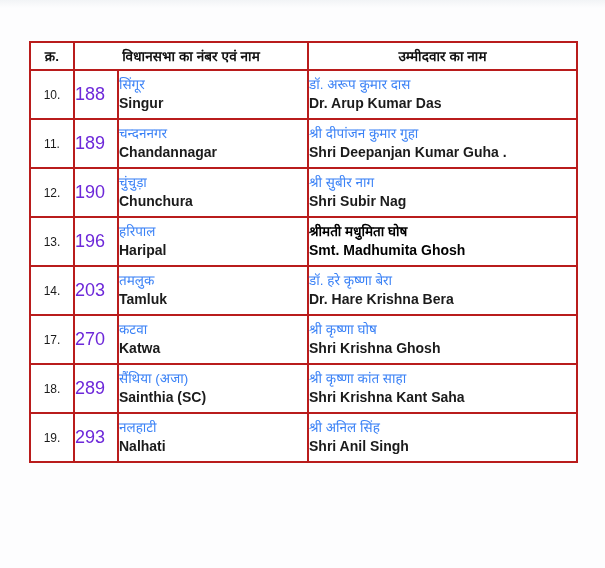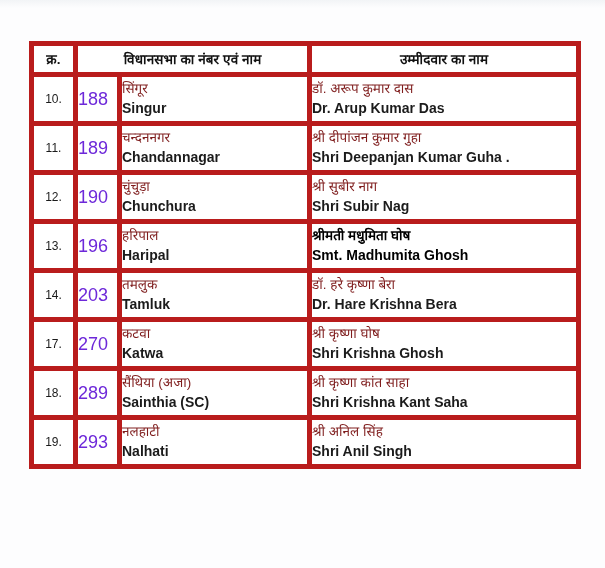--- a/index.html
+++ b/index.html
@@ -37,21 +37,21 @@
     width: 547px;
   }
   table.candidates {
     width: 547px;
     border-collapse: collapse;
     table-layout: fixed;
     background: #ffffff;
   }
   table.candidates td,
   table.candidates th {
-    border: 5px solid #b91c1c;
+    border: 2px solid #b91c1c;
     padding: 0;
     vertical-align: middle;
     background: #ffffff;
   }
   
   thead th {
     background: #b9bdc1;
     height: 26px;
     font-size: 13.5px;
     font-weight: bold;
@@ -86,21 +86,21 @@
     vertical-align: middle;
   }
   td.acname, td.cand {
     padding: 4px 0 4px 9px;
     vertical-align: middle;
   }
   .hi {
     display: block;
     font-size: 13.5px;
     line-height: 1.42;
-    color: #7f1d1d;
+    color: #3b82f6;
     white-space: nowrap;
   }
   .en {
     display: block;
     font-size: 14px;
     line-height: 1.42;
     color: #1b1b1b;
     white-space: nowrap;
     font-weight: bold;
   }

